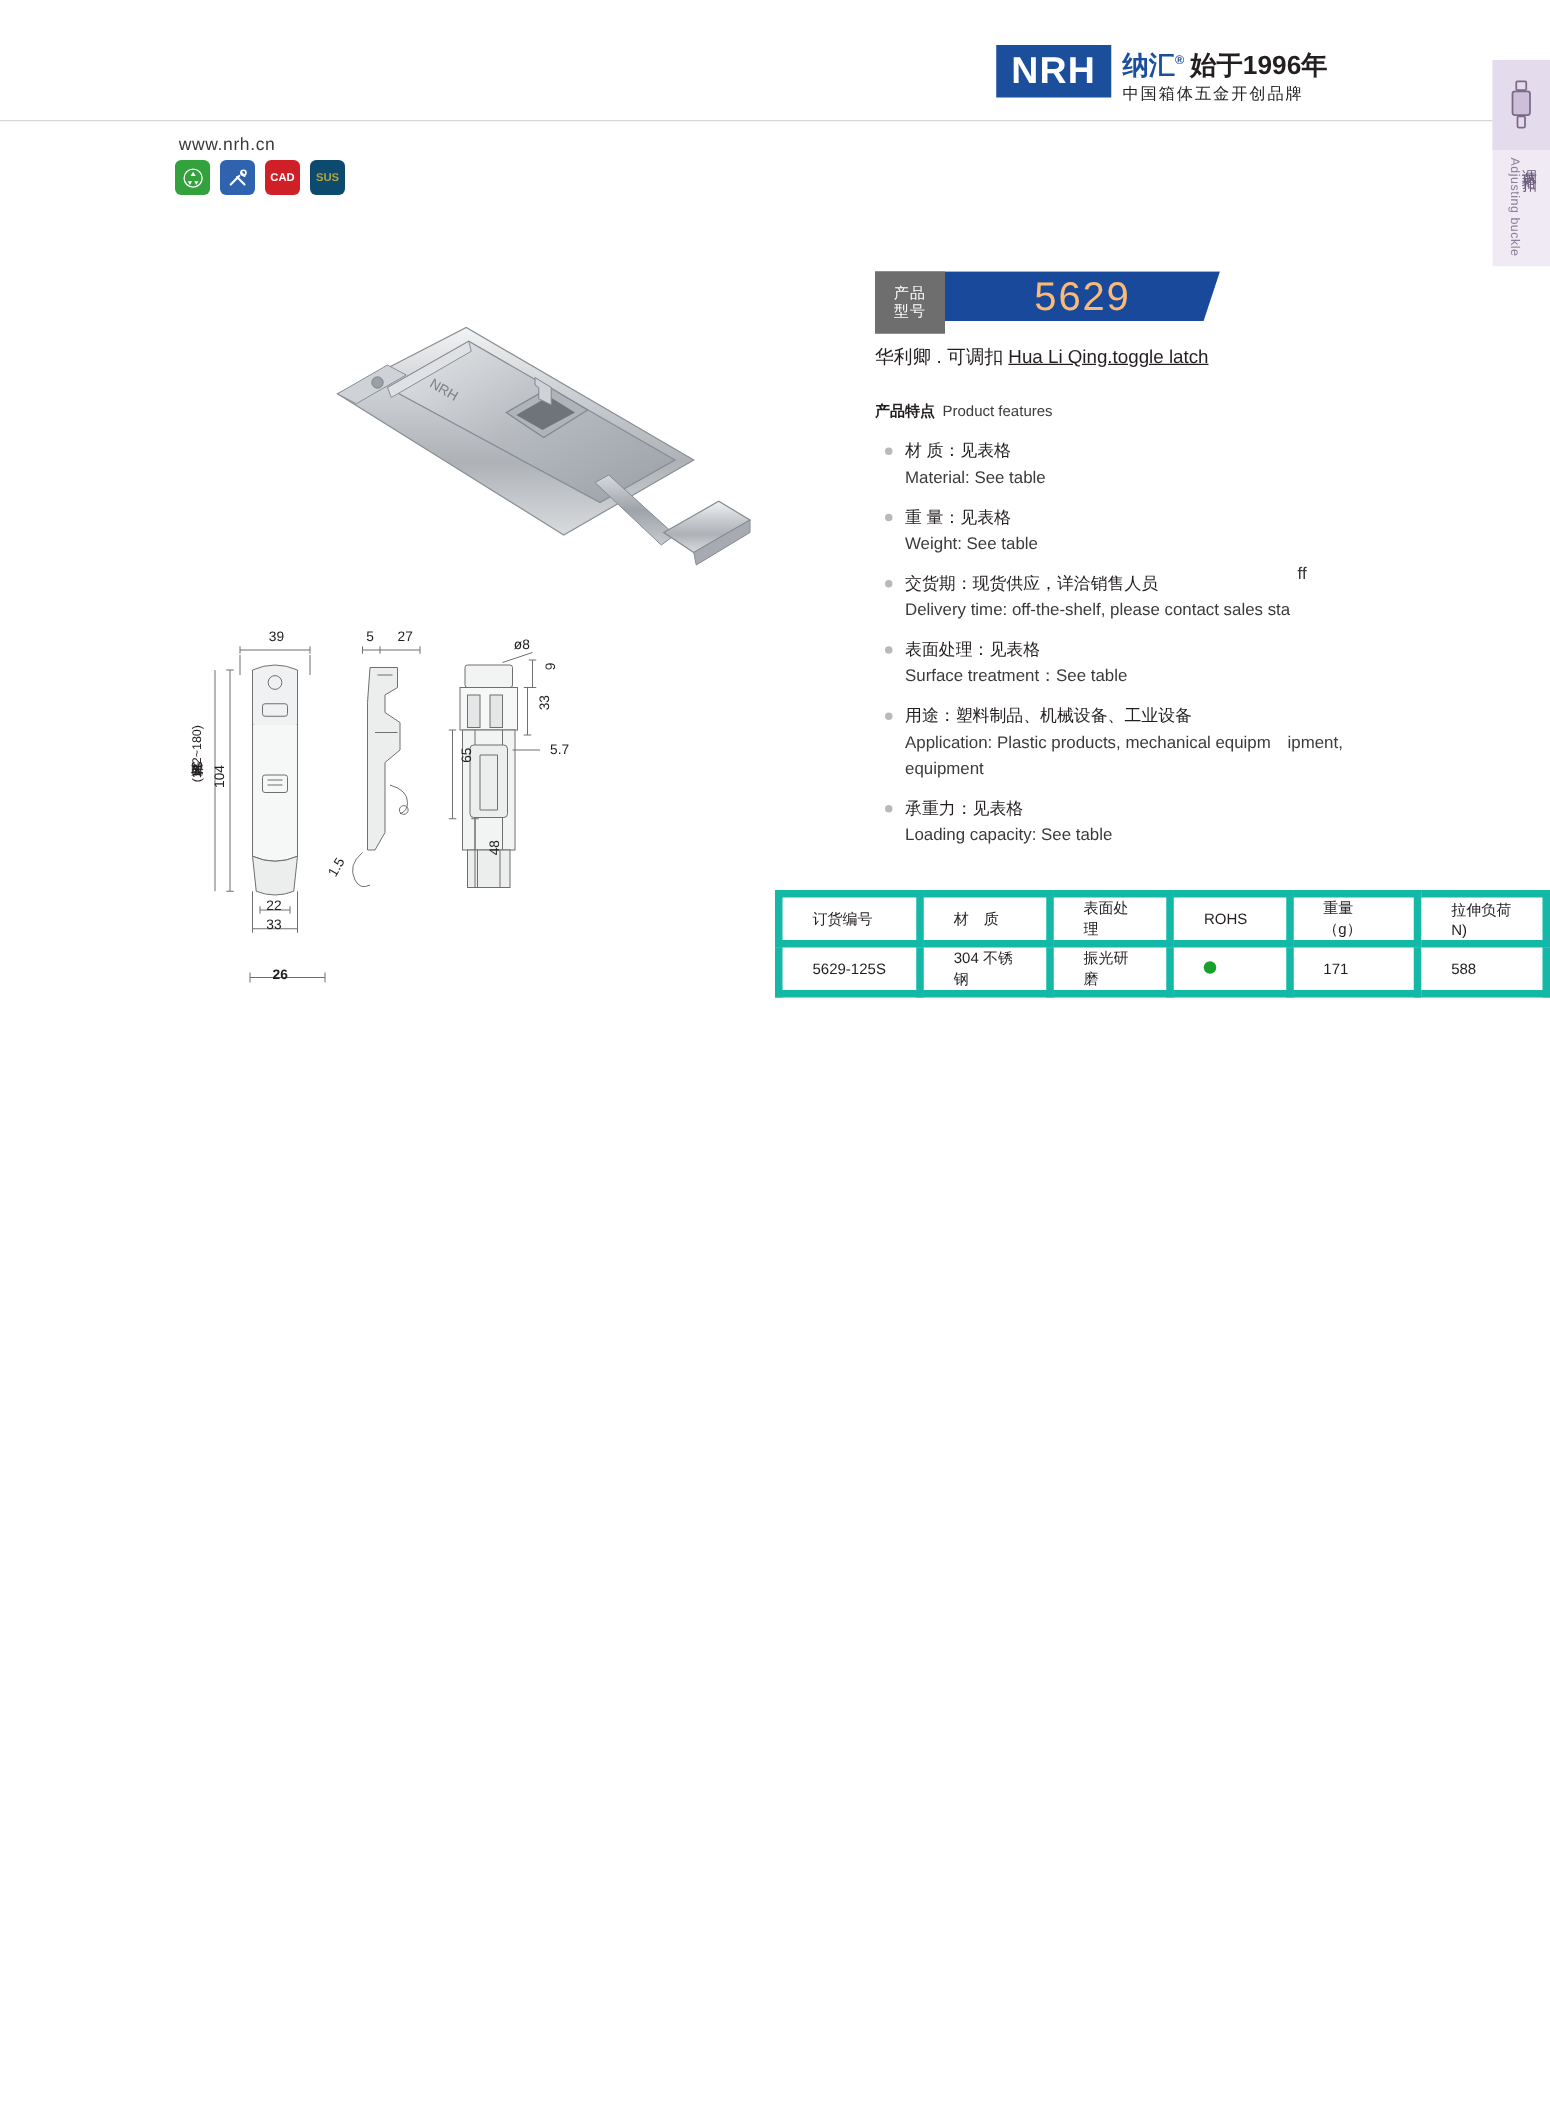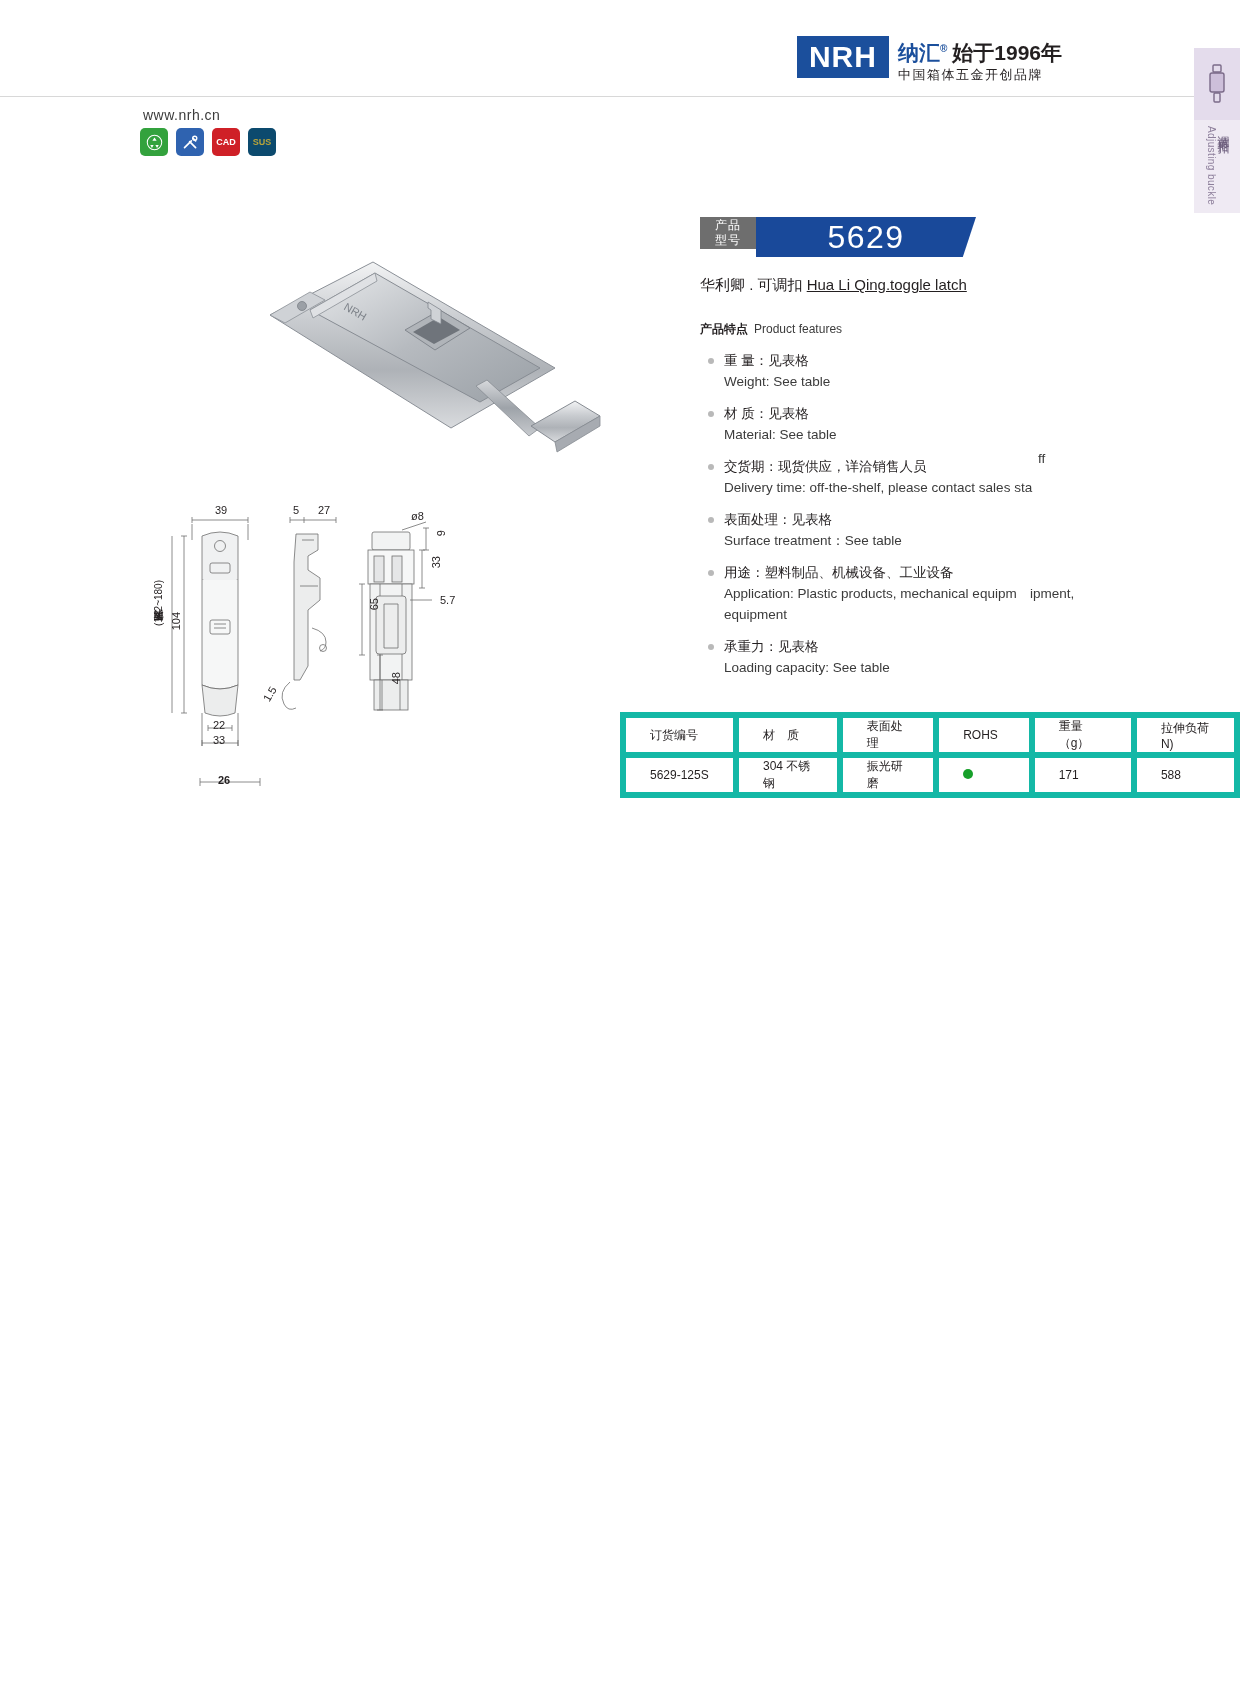--- a/index.html
+++ b/index.html
@@ -184,37 +184,37 @@
     left: 700px; top: 215px;
     width: 380px;
   }
   .model-row {
     position: relative;
     height: 45px;
   }
   .model-tag {
     position: absolute;
     left: 0; top: 2px;
-    width: 56px; height: 32px;
+    width: 56px; height: 50px;
     background: #6e6e6e;
     color: #ffffff;
     font-size: 12px;
     line-height: 15px;
     display: flex;
     flex-direction: column;
     align-items: center;
     justify-content: center;
     letter-spacing: 1px;
   }
   .model-banner {
     position: absolute;
     left: 56px; top: 2px;
     width: 220px; height: 40px;
     background: #19499a;
-    color: #ffffff;
+    color: #fdba74;
     font-size: 32px;
     letter-spacing: 1.5px;
     display: flex;
     align-items: center;
     justify-content: center;
     clip-path: polygon(0 0, 100% 0, 94% 100%, 0 100%);
   }
   .subtitle {
     margin-top: 16px;
     font-size: 15px;
@@ -482,26 +482,26 @@
     <span>华利卿 . 可调扣</span>
     <span class="en">Hua Li Qing.toggle latch</span>
   </div>
 
   <div class="features-title">
     <b>产品特点</b><span class="en">Product features</span>
   </div>
 
   <ul class="features">
     <li>
+      <span class="feat-cn">材  质：见表格</span>
+      <span class="feat-en">Material: See table</span>
+    </li>
+    <li>
       <span class="feat-cn">重  量：见表格</span>
       <span class="feat-en"> Weight: See table</span>
-    </li>
-    <li>
-      <span class="feat-cn">材  质：见表格</span>
-      <span class="feat-en">Material: See table</span>
     </li>
     <li>
       <span class="feat-cn">交货期：现货供应，详洽销售人员</span>
       <span class="feat-en overflow">Delivery time: off-the-shelf, please contact sales sta</span>
       <span class="feat-overflow-extra" style="left:338px; top:-8px;">ff</span>
     </li>
     <li>
       <span class="feat-cn">表面处理：见表格</span>
       <span class="feat-en">Surface treatment：See table</span>
     </li>

